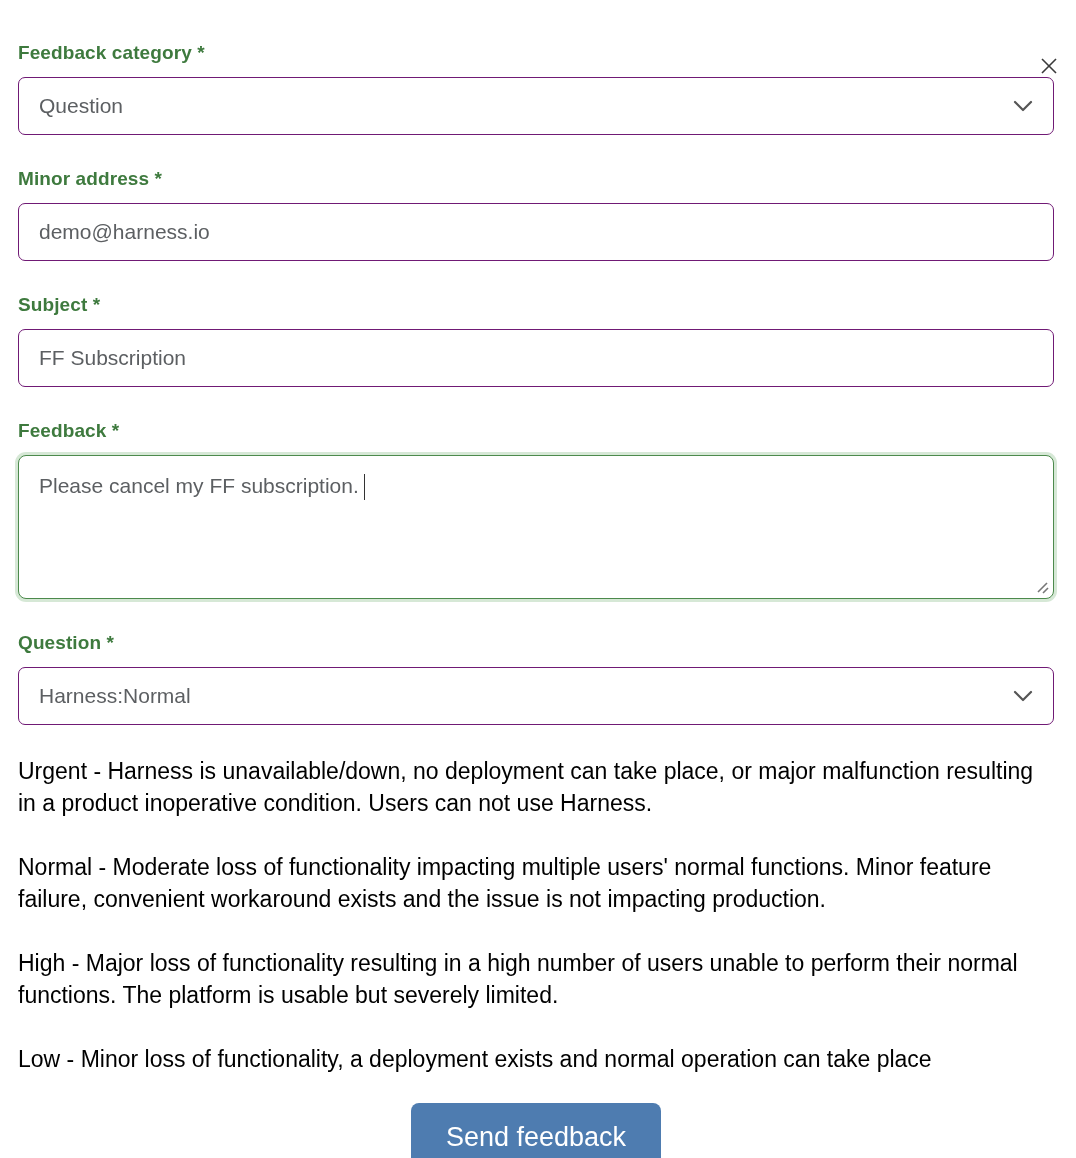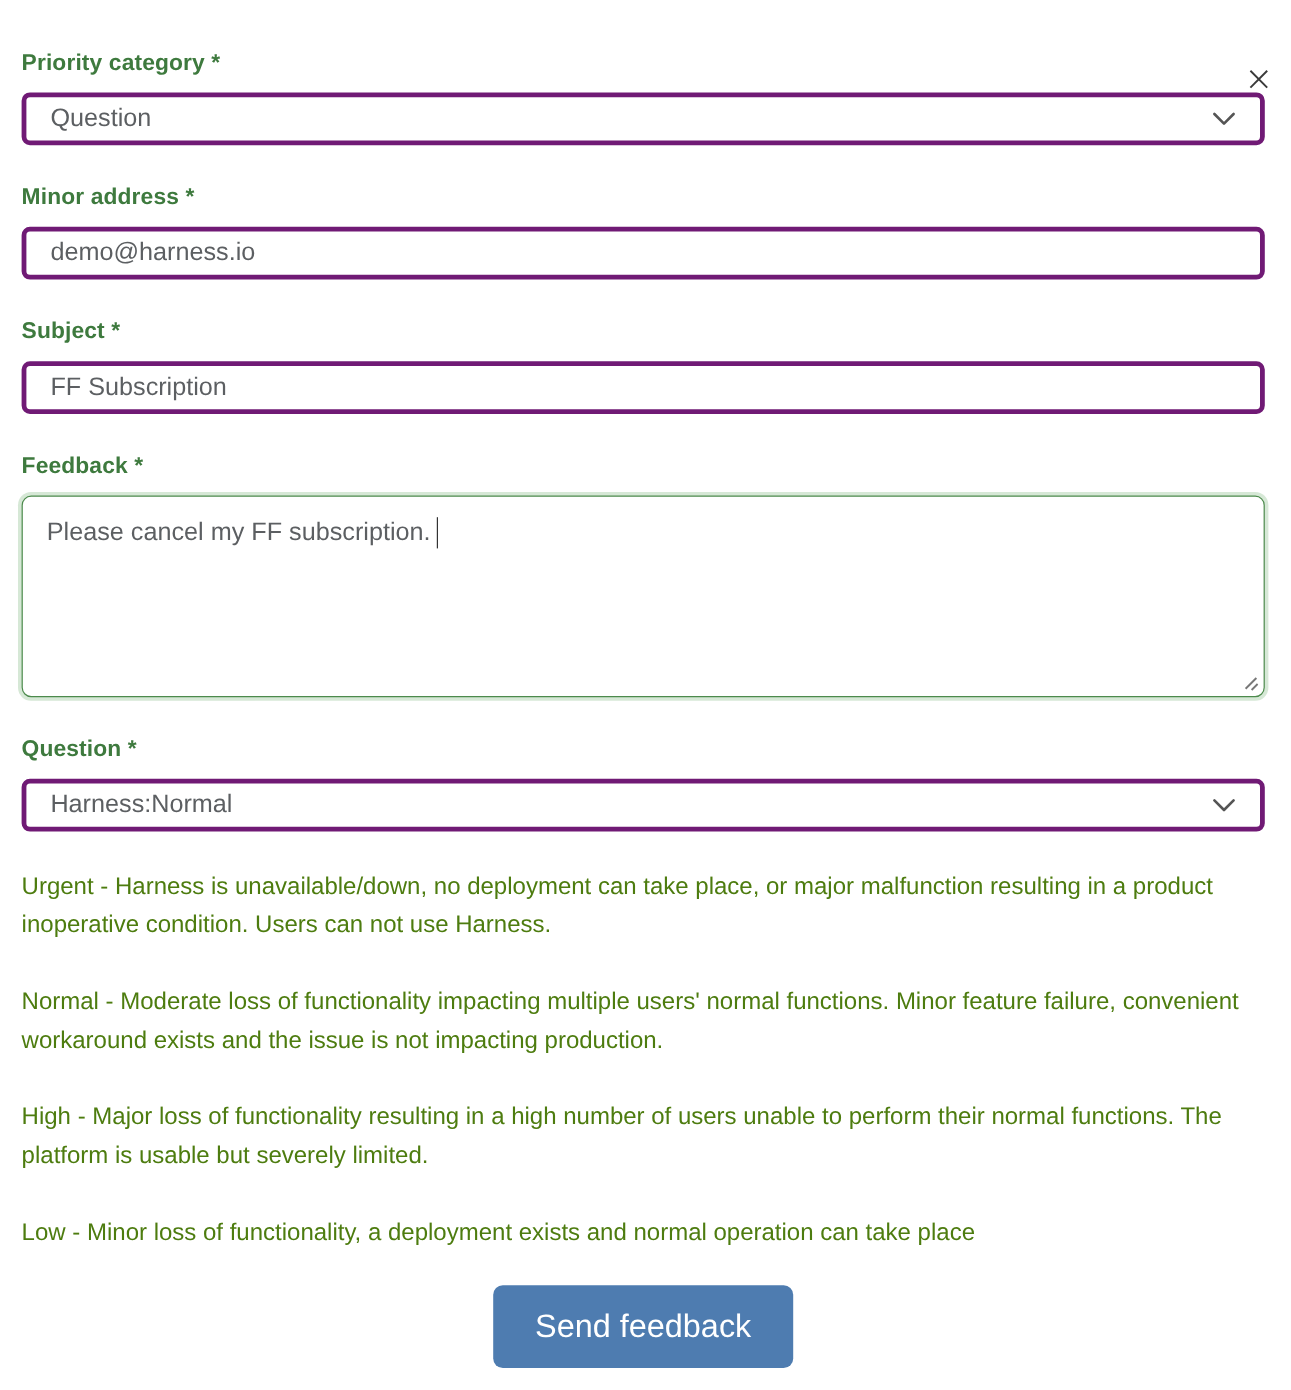--- a/index.html
+++ b/index.html
@@ -36,22 +36,22 @@
     color: #3e7a3e;
     font-weight: bold;
     font-size: 19px;
     margin: 33px 0 13px 0;
     letter-spacing: 0.1px;
   }
   .field-label:first-of-type { margin-top: 42px; }
   .text-input,
   .select-box {
     width: 100%;
-    height: 44px;
-    border: 4px solid #701a75;
+    height: 58px;
+    border: 1px solid #701a75;
     border-radius: 7px;
     background: #ffffff;
     font-family: "Liberation Sans", sans-serif;
     font-size: 21px;
     color: #5c5f62;
     padding: 0 20px;
     display: flex;
     align-items: center;
     outline: none;
   }
@@ -61,21 +61,21 @@
   }
   .select-box .chevron {
     display: flex;
     align-items: center;
     flex: 0 0 auto;
     margin-left: 12px;
   }
   .textarea-box {
     position: relative;
     width: 100%;
-    height: 168px;
+    height: 144px;
     border: 1px solid #4c8a4c;
     border-radius: 8px;
     background: #ffffff;
     box-shadow: 0 0 0 3px rgba(120, 178, 120, 0.30);
     padding: 16px 20px;
     font-size: 21px;
     color: #5c5f62;
     line-height: 1.35;
   }
   .caret {
@@ -87,23 +87,23 @@
     margin-left: 5px;
   }
   .resize-handle {
     position: absolute;
     right: 4px;
     bottom: 4px;
     cursor: nwse-resize;
     line-height: 0;
   }
   .priority-desc {
-    font-size: 20px;
+    font-size: 23px;
     line-height: 32px;
-    color: #4d7c0f;
+    color: #000000;
     margin: 32px 0 0 0;
     max-width: 1030px;
   }
   .priority-desc:first-of-type { margin-top: 30px; }
   .submit-row {
     display: flex;
     justify-content: center;
     margin-top: 28px;
   }
   .submit-btn {
@@ -125,21 +125,21 @@
 
   <button class="close-btn">
     <span>
       <svg width="20" height="20" viewBox="0 0 20 20">
         <line x1="3" y1="3" x2="17" y2="17" stroke="#3a3a3a" stroke-width="1.6"></line>
         <line x1="17" y1="3" x2="3" y2="17" stroke="#3a3a3a" stroke-width="1.6"></line>
       </svg>
     </span>
   </button>
 
-  <label class="field-label">Priority category *</label>
+  <label class="field-label">Feedback category *</label>
   <div class="select-box">
     <span>Question</span>
     <span class="chevron">
       <svg width="20" height="12" viewBox="0 0 20 12">
         <polyline points="2,2 10,10 18,2" fill="none" stroke="#555555" stroke-width="2.2" stroke-linecap="round" stroke-linejoin="round"></polyline>
       </svg>
     </span>
   </div>
 
   <label class="field-label">Minor address *</label>

